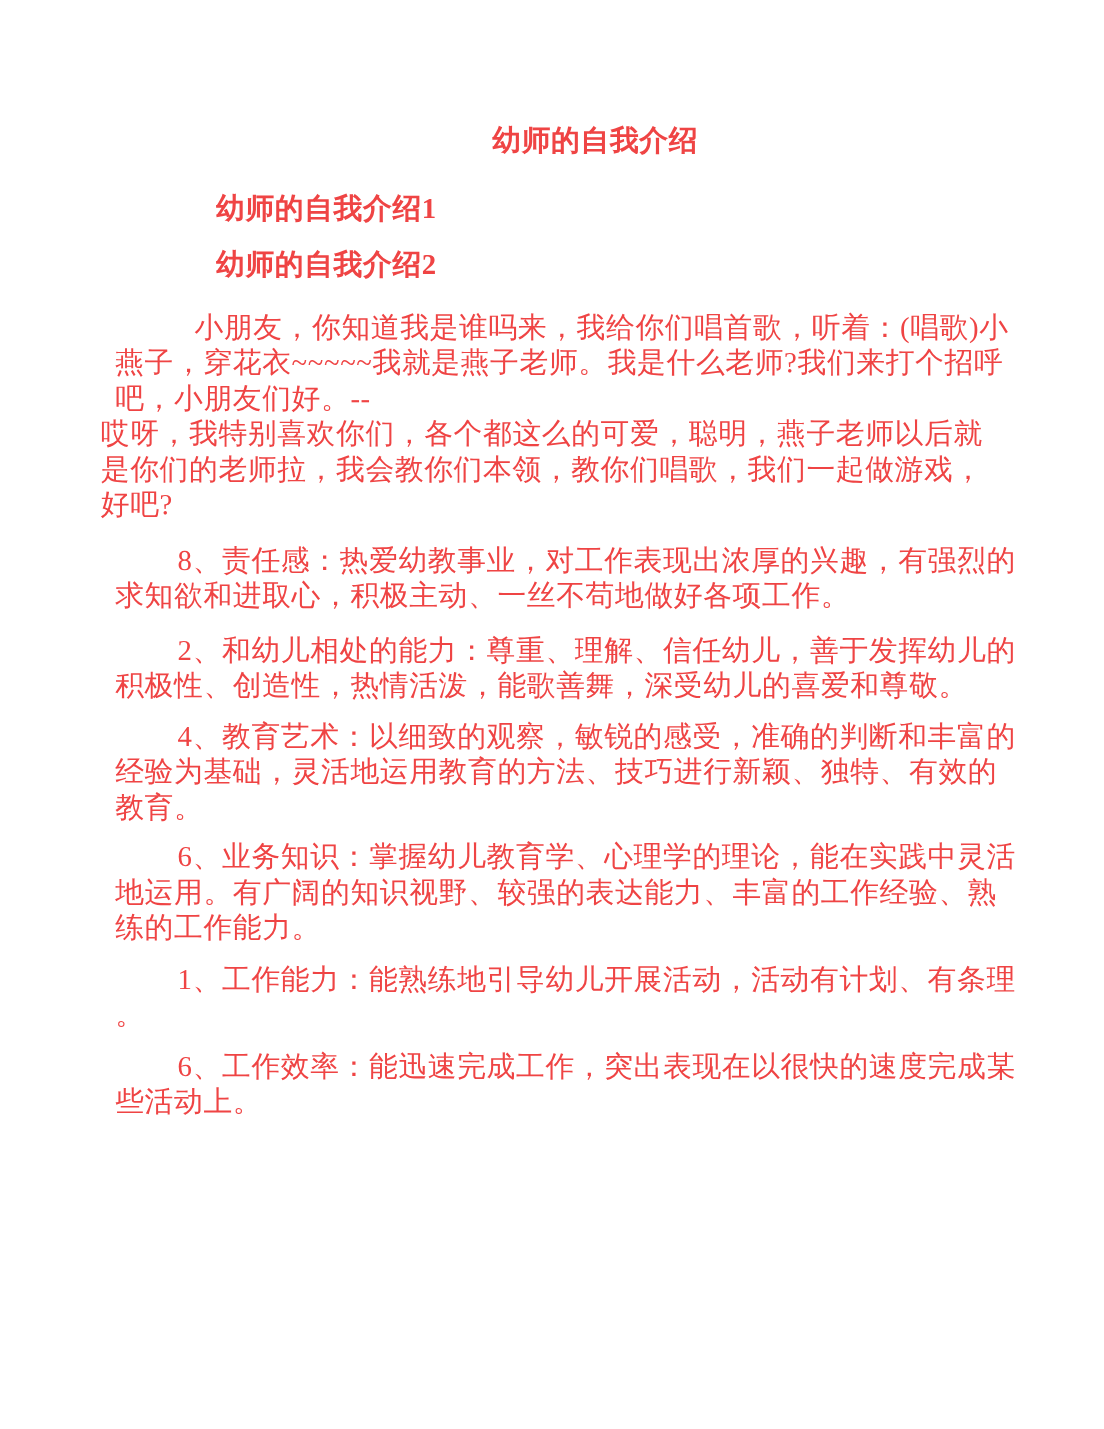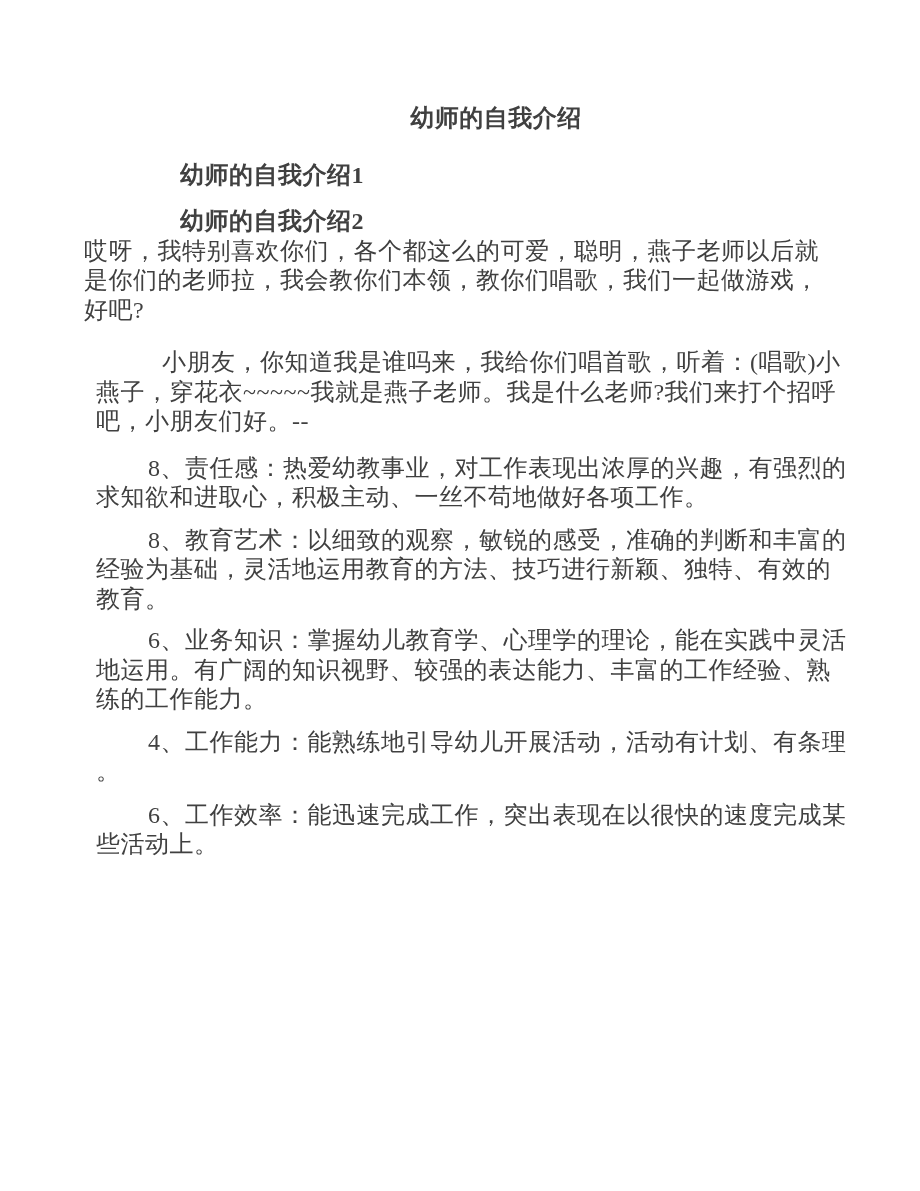--- a/index.html
+++ b/index.html
@@ -3,21 +3,21 @@
 <meta charset="utf-8">
 <style>
   * { margin: 0; padding: 0; box-sizing: border-box; }
   html, body { background: #ffffff; }
   body { width: 920px; height: 1191px; overflow: hidden; }
 
   .page {
     width: 920px;
     height: 1191px;
     background: #ffffff;
-    color: #404040;
+    color: #ef4444;
     font-family: "Liberation Serif", "DejaVu Serif", serif;
     font-size: 24px;
     line-height: 29.5px;
     letter-spacing: 0.5px;
     padding: 104px 88px 0 96px;
   }
 
   .title, .heading, .para {
     white-space: pre;       
     font-size: 24px;
@@ -58,41 +58,43 @@
 <body>
 
 <div class="page">
 
   <div class="title">幼师的自我介绍</div>
 
   <div class="heading mt-h1">幼师的自我介绍1</div>
 
   <div class="heading mt-h2">幼师的自我介绍2</div>
 
+  <div class="para indent-lg mt-p1">小朋友，你知道我是谁吗来，我给你们唱首歌，听着：(唱歌)小
+燕子，穿花衣~~~~~我就是燕子老师。我是什么老师?我们来打个招呼
+吧，小朋友们好。--</div>
+
   <div class="para outdent">哎呀，我特别喜欢你们，各个都这么的可爱，聪明，燕子老师以后就
 是你们的老师拉，我会教你们本领，教你们唱歌，我们一起做游戏，
 好吧?</div>
-
-  <div class="para indent-lg mt-p1">小朋友，你知道我是谁吗来，我给你们唱首歌，听着：(唱歌)小
-燕子，穿花衣~~~~~我就是燕子老师。我是什么老师?我们来打个招呼
-吧，小朋友们好。--</div>
 
 
   <div class="para indent mt-i1">8、责任感：热爱幼教事业，对工作表现出浓厚的兴趣，有强烈的
 求知欲和进取心，积极主动、一丝不苟地做好各项工作。</div>
 
+  <div class="para indent mt-i2">2、和幼儿相处的能力：尊重、理解、信任幼儿，善于发挥幼儿的
+积极性、创造性，热情活泼，能歌善舞，深受幼儿的喜爱和尊敬。</div>
 
-  <div class="para indent mt-i3">8、教育艺术：以细致的观察，敏锐的感受，准确的判断和丰富的
+  <div class="para indent mt-i3">4、教育艺术：以细致的观察，敏锐的感受，准确的判断和丰富的
 经验为基础，灵活地运用教育的方法、技巧进行新颖、独特、有效的
 教育。</div>
 
   <div class="para indent mt-i4">6、业务知识：掌握幼儿教育学、心理学的理论，能在实践中灵活
 地运用。有广阔的知识视野、较强的表达能力、丰富的工作经验、熟
 练的工作能力。</div>
 
-  <div class="para indent mt-i5">4、工作能力：能熟练地引导幼儿开展活动，活动有计划、有条理
+  <div class="para indent mt-i5">1、工作能力：能熟练地引导幼儿开展活动，活动有计划、有条理
 。</div>
 
   <div class="para indent mt-i6">6、工作效率：能迅速完成工作，突出表现在以很快的速度完成某
 些活动上。</div>
 
 
 </div>
 
 </body></html>

